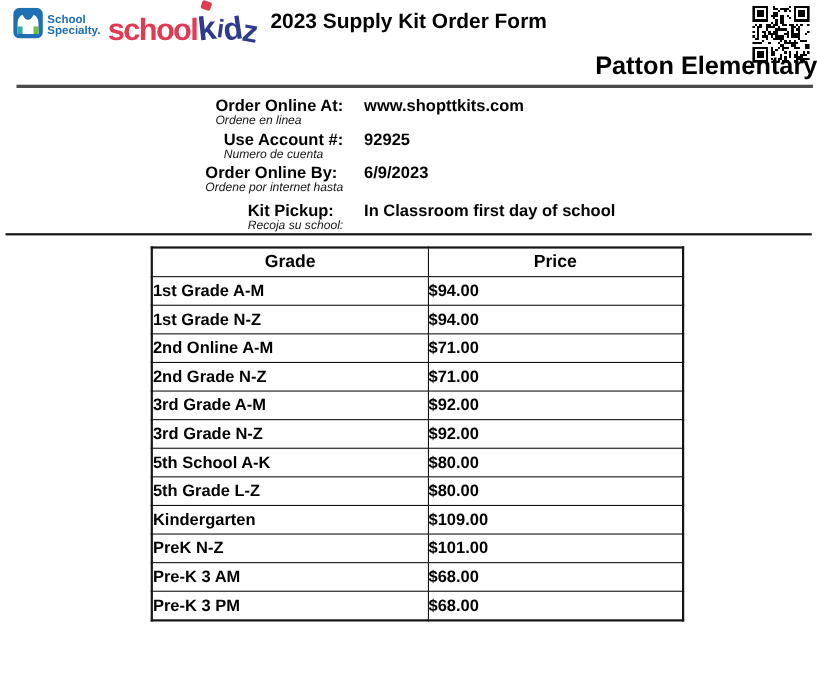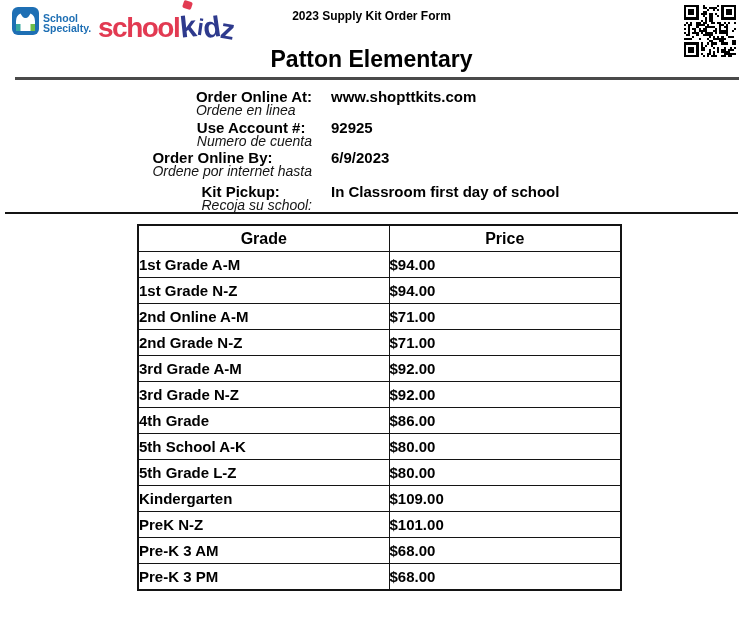--- a/index.html
+++ b/index.html
@@ -18,38 +18,38 @@
   .sk-kidz { position:relative; color:#2e3a8d; font-weight:700; margin-left:1px; }
   .sk-k { display:inline-block; font-size:30px; transform:rotate(-6deg); }
   .sk-i { display:inline-block; font-size:23px; transform:rotate(8deg) translateY(-2px); }
   .sk-d { display:inline-block; font-size:29px; transform:rotate(-8deg); }
   .sk-z { display:inline-block; font-size:28px; transform:rotate(10deg) translateY(2px); }
   .sk-flag { position:absolute; left:3px; top:-9px; width:9px; height:8px;
              background:#e23a52; border-radius:2px; transform:rotate(18deg); }
 
   
   .form-title { position:absolute; top:9px; left:0; width:100%; text-align:center;
-                font-size:12px; font-weight:bold; }
-  .school-name { position:absolute; top:46px; left:0; width:100%; text-align:center;
+                font-size:19px; font-weight:bold; }
+  .school-name { position:absolute; top:46px; left:0; width:100%; text-align:right;
                  font-size:23px; font-weight:bold; }
 
   
   .qr { position:absolute; top:5px; right:7px; width:52px; height:52px; }
 
   
   .rule-1 { position:absolute; top:77px; left:15px; width:724px; height:3px; background:#4a4a4a; }
   .rule-2 { position:absolute; top:212px; left:5px; width:733px; height:2px; background:#141414; }
 
   
   .info-row { position:absolute; left:0; display:flex; align-items:flex-start; }
   .row-1 { top:88px; } .row-2 { top:119px; } .row-3 { top:149px; } .row-4 { top:183px; }
   .info-label-wrap { width:312px; text-align:right; }
   .label-block { display:inline-block; text-align:left; }
   .en-label { font-size:15px; font-weight:bold; line-height:17px; white-space:nowrap; }
-  .es-label { font-size:14px; font-style:italic; line-height:11px; white-space:nowrap; color:#141414; }
+  .es-label { font-size:11px; font-style:italic; line-height:11px; white-space:nowrap; color:#141414; }
   .info-value { font-size:15px; font-weight:bold; line-height:17px; margin-left:19px; white-space:nowrap; }
 
   
   .price-table { position:absolute; top:224px; left:137px; width:483px;
                  border-collapse:collapse; table-layout:fixed; border:2px solid #141414; }
   .price-table th, .price-table td {
     border:1.5px solid #141414; vertical-align:middle;
     font-weight:bold; padding:0; height:25px; font-size:15px;
   }
   .price-table th { font-size:16px; }
@@ -366,24 +366,20 @@
         </tr>
       <tr>
           <td>3rd Grade A-M</td>
           <td>$92.00</td>
         </tr>
       <tr>
           <td>3rd Grade N-Z</td>
           <td>$92.00</td>
         </tr>
       <tr>
-          <td>4th Grade</td>
-          <td>$86.00</td>
-        </tr>
-      <tr>
           <td>5th School A-K</td>
           <td>$80.00</td>
         </tr>
       <tr>
           <td>5th Grade L-Z</td>
           <td>$80.00</td>
         </tr>
       <tr>
           <td>Kindergarten</td>
           <td>$109.00</td>

